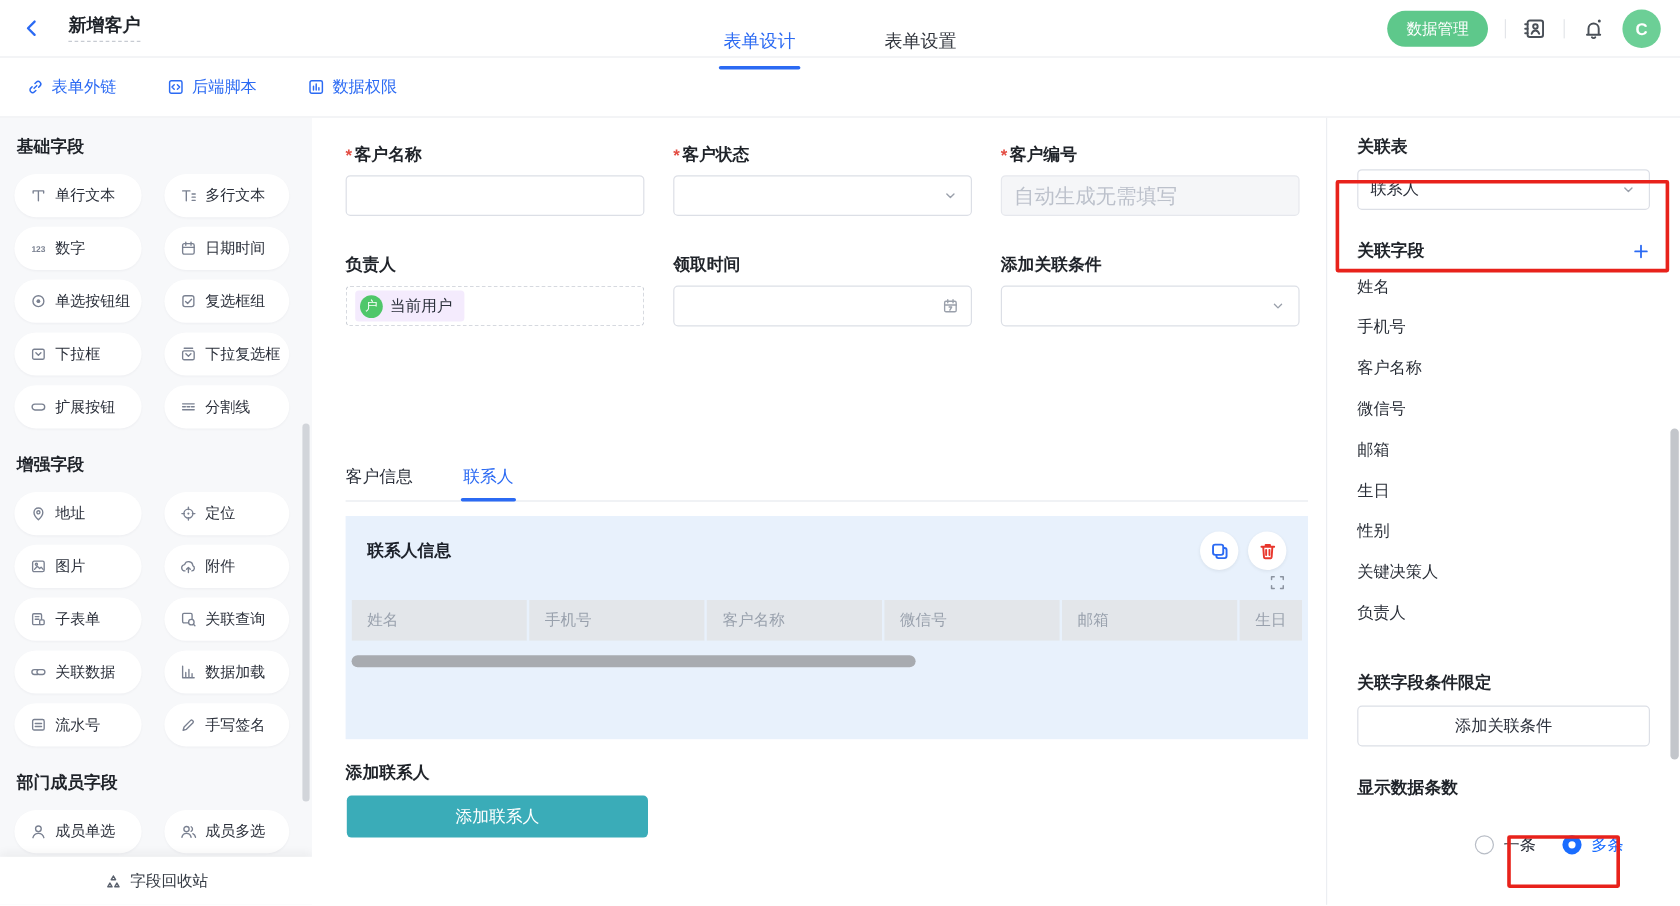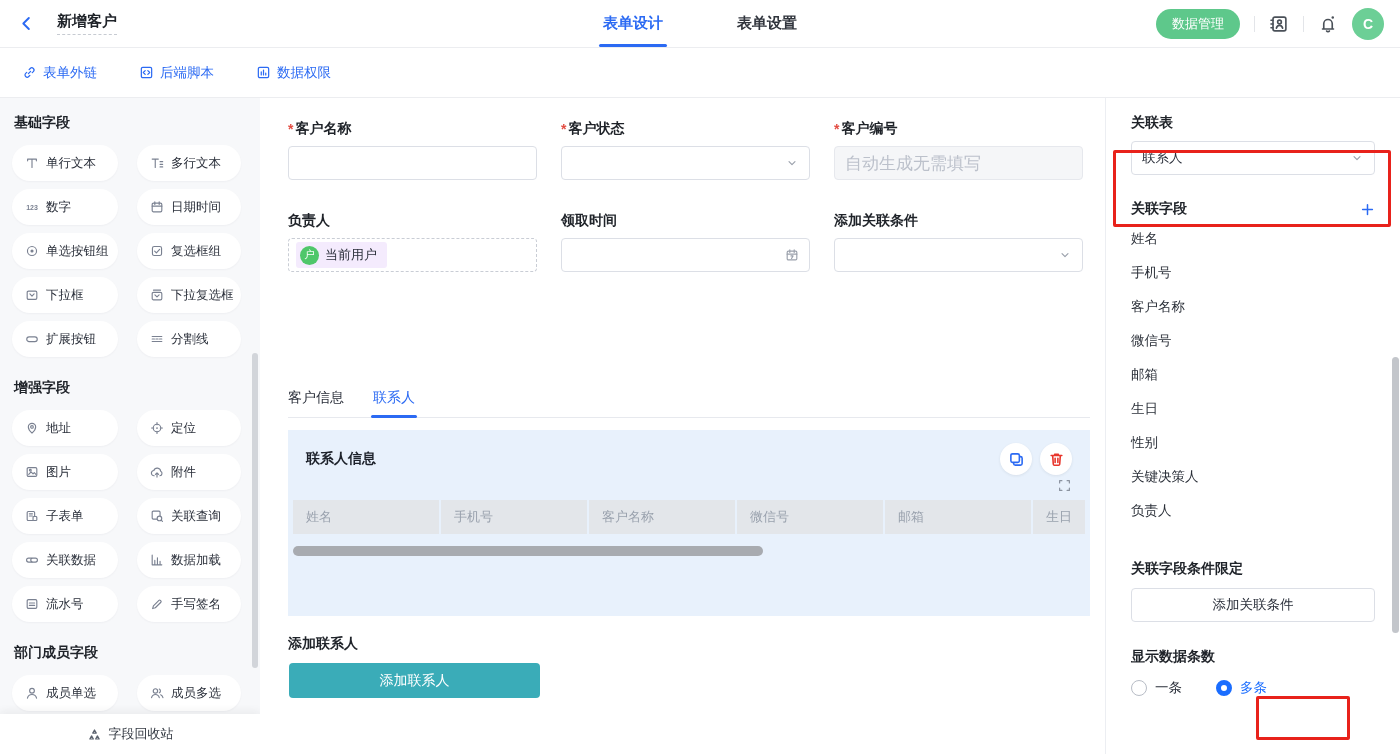--- a/index.html
+++ b/index.html
@@ -12,21 +12,21 @@
   .app{position:relative;width:1400px;height:755px;overflow:hidden;}
   svg{display:block;}
   .ic svg{width:15px;height:15px;}
 
   
   .topbar{position:relative;height:48px;border-bottom:1px solid #ecedf0;display:flex;align-items:center;background:#fff;z-index:5;}
   .topbar .left{display:flex;align-items:center;gap:22px;padding-left:18px;}
   .back{color:var(--accent);cursor:pointer;}
   .back svg{width:17px;height:17px;stroke-width:1.8;}
   .doc-title{font-size:15px;font-weight:700;padding-bottom:3px;border-bottom:1px dashed #c7cbd2;}
-  .center-tabs{position:absolute;left:50%;top:0;height:100%;transform:translateX(-50%);display:flex;gap:74px;font-weight:bold;}
+  .center-tabs{position:absolute;left:50%;top:11px;height:100%;transform:translateX(-50%);display:flex;gap:74px;}
   .ht{height:100%;display:flex;align-items:center;font-size:15px;color:#31353d;position:relative;cursor:pointer;}
   .ht.active{color:var(--accent);}
   .ht.active::after{content:"";position:absolute;left:-4px;right:-4px;bottom:0;height:3px;background:var(--accent);border-radius:2px;}
   .topbar .right{margin-left:auto;display:flex;align-items:center;gap:14px;padding-right:16px;}
   .btn-green{height:30px;padding:0 16px;border-radius:15px;background:var(--green);color:#fff;font-size:13px;display:flex;align-items:center;border:none;cursor:pointer;}
   .vdiv{width:1px;height:16px;background:#e3e5e9;}
   .icbtn{color:#4a5058;cursor:pointer;}
   .icbtn svg{width:20px;height:20px;}
   .avatar{width:32px;height:32px;border-radius:50%;background:var(--avatar);color:#fff;font-size:14px;font-weight:700;display:flex;align-items:center;justify-content:center;cursor:pointer;}
 
@@ -63,21 +63,21 @@
   .req{color:#e34d43;margin-right:2px;font-weight:700;}
   .fbox{height:34px;border:1px solid #dcdfe6;border-radius:4px;background:#fff;display:flex;align-items:center;padding:0 10px;position:relative;cursor:text;}
   .fbox .chev{margin-left:auto;color:#9aa0ab;}
   .fbox .chev svg{width:14px;height:14px;}
   .fbox.disabled{background:#f5f6f8;border-color:#e6e8ed;cursor:default;}
   .fbox .ph{color:#bcc1cb;font-size:17px;}
   .fbox.dashed{border:1px dashed #c9cdd5;padding:0 7px;cursor:pointer;}
   .user-tag{display:flex;align-items:center;gap:6px;background:var(--tagpurple);border-radius:3px;height:26px;padding:0 10px 0 4px;font-size:13px;color:#2a2f3a;}
   .user-tag .uc{width:19px;height:19px;border-radius:50%;background:var(--taggreen);color:#fff;font-size:10.5px;display:flex;align-items:center;justify-content:center;}
 
-  .ftabs{margin-top:117px;margin-left:3px;width:802px;border-bottom:1px solid #e7e9ee;display:flex;gap:29px;}
+  .ftabs{margin-top:117px;margin-left:3px;width:802px;border-bottom:1px solid #e7e9ee;display:flex;gap:42px;}
   .ftab{font-size:14px;color:#2a2f3a;padding-bottom:10px;position:relative;cursor:pointer;}
   .ftab.active{color:var(--accent);}
   .ftab.active::after{content:"";position:absolute;left:-2px;right:-2px;bottom:-1px;height:3px;background:var(--accent);border-radius:2px;}
 
   .panel{margin-top:12px;margin-left:3px;width:802px;background:var(--panelblue);padding:13px 18px 0;height:186px;position:relative;}
   .panel-head{display:flex;align-items:center;}
   .panel-title{font-size:14px;font-weight:700;color:#1d222b;}
   .panel-actions{margin-left:auto;display:flex;gap:8px;}
   .circle-btn{width:32px;height:32px;border-radius:50%;background:#fff;display:flex;align-items:center;justify-content:center;border:none;box-shadow:0 1px 3px rgba(31,35,41,.08);cursor:pointer;}
   .circle-btn svg{width:17px;height:17px;stroke-width:1.5;}
@@ -104,21 +104,21 @@
   .pselect .chev{margin-left:auto;color:#9aa0ab;}
   .pselect .chev svg{width:14px;height:14px;}
   .rf-head{margin-top:25px;display:flex;align-items:center;}
   .plus{margin-left:auto;color:var(--accent);cursor:pointer;}
   .plus svg{width:15px;height:15px;stroke-width:1.6;}
   .rf-item{height:34px;display:flex;align-items:center;font-size:13.5px;color:#2a2f38;cursor:pointer;}
   #related-fields-list{margin-top:4px;}
   .cond-label{margin-top:32px;}
   .btn-cond{margin-top:10px;width:100%;height:34px;background:#fff;border:1px solid #dcdfe6;border-radius:4px;font-size:13.5px;color:#2a2f3a;cursor:pointer;}
   .cnt-label{margin-top:26px;}
-  .radio-row{margin-top:12px;display:flex;gap:34px;padding-right:22px;height:20px;align-items:center;}
+  .radio-row{margin-top:28px;display:flex;justify-content:flex-end;gap:22px;padding-right:22px;height:20px;align-items:center;}
   .radio{display:flex;align-items:center;gap:8px;font-size:13.5px;color:#2a2f3a;cursor:pointer;}
   .rdot{width:16px;height:16px;border-radius:50%;border:1px solid #b8bdc6;background:#fff;}
   .radio.sel .rdot{border:5px solid var(--save);}
   .radio.sel{color:var(--save);}
 
   .annot{position:absolute;border:3px solid var(--annot);border-radius:2px;pointer-events:none;}
   .annot1{left:7px;top:52px;width:278px;height:77px;}
   .annot2{left:150px;top:598px;width:94px;height:44px;}
 
   .win-scrollbar{position:absolute;right:1px;top:357px;width:7px;height:276px;border-radius:4px;background:#c3c6cb;z-index:9;}

